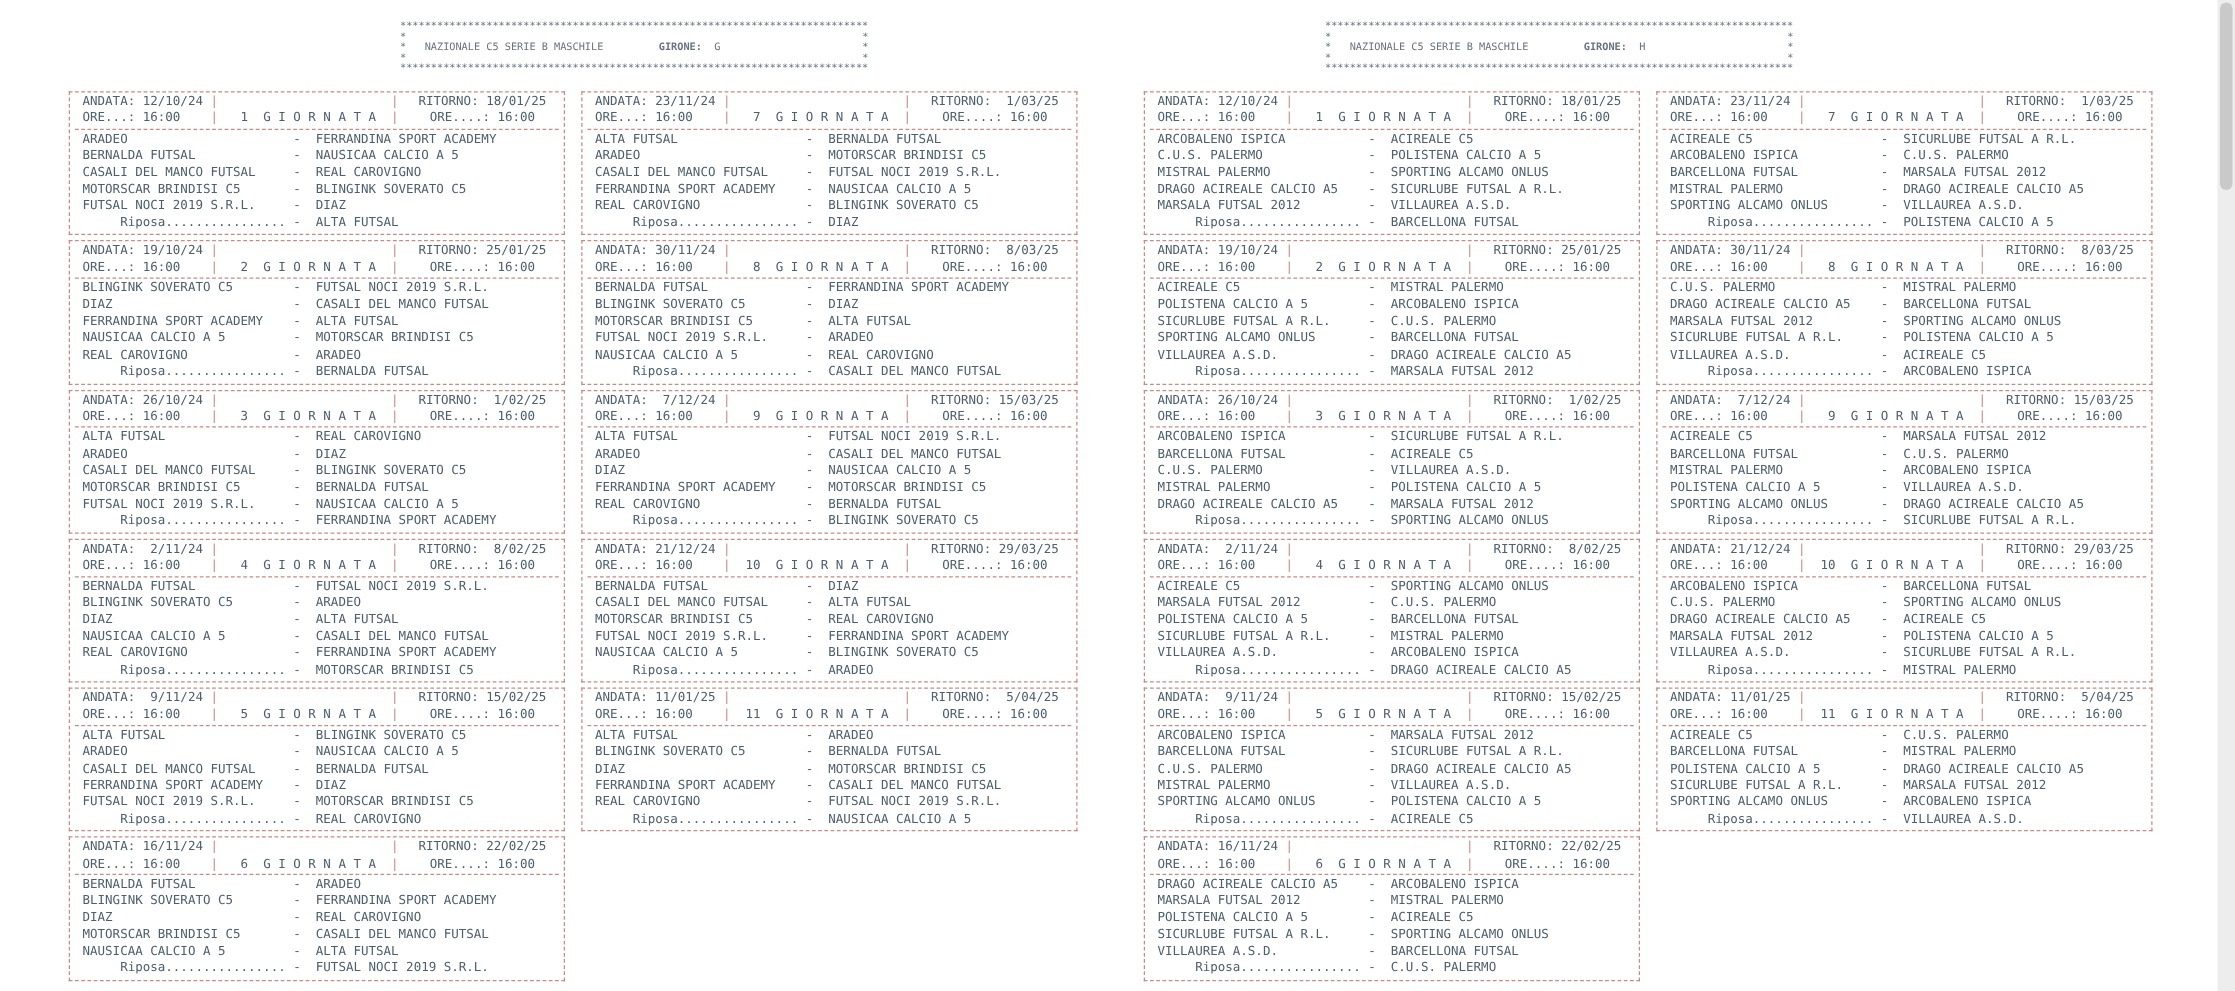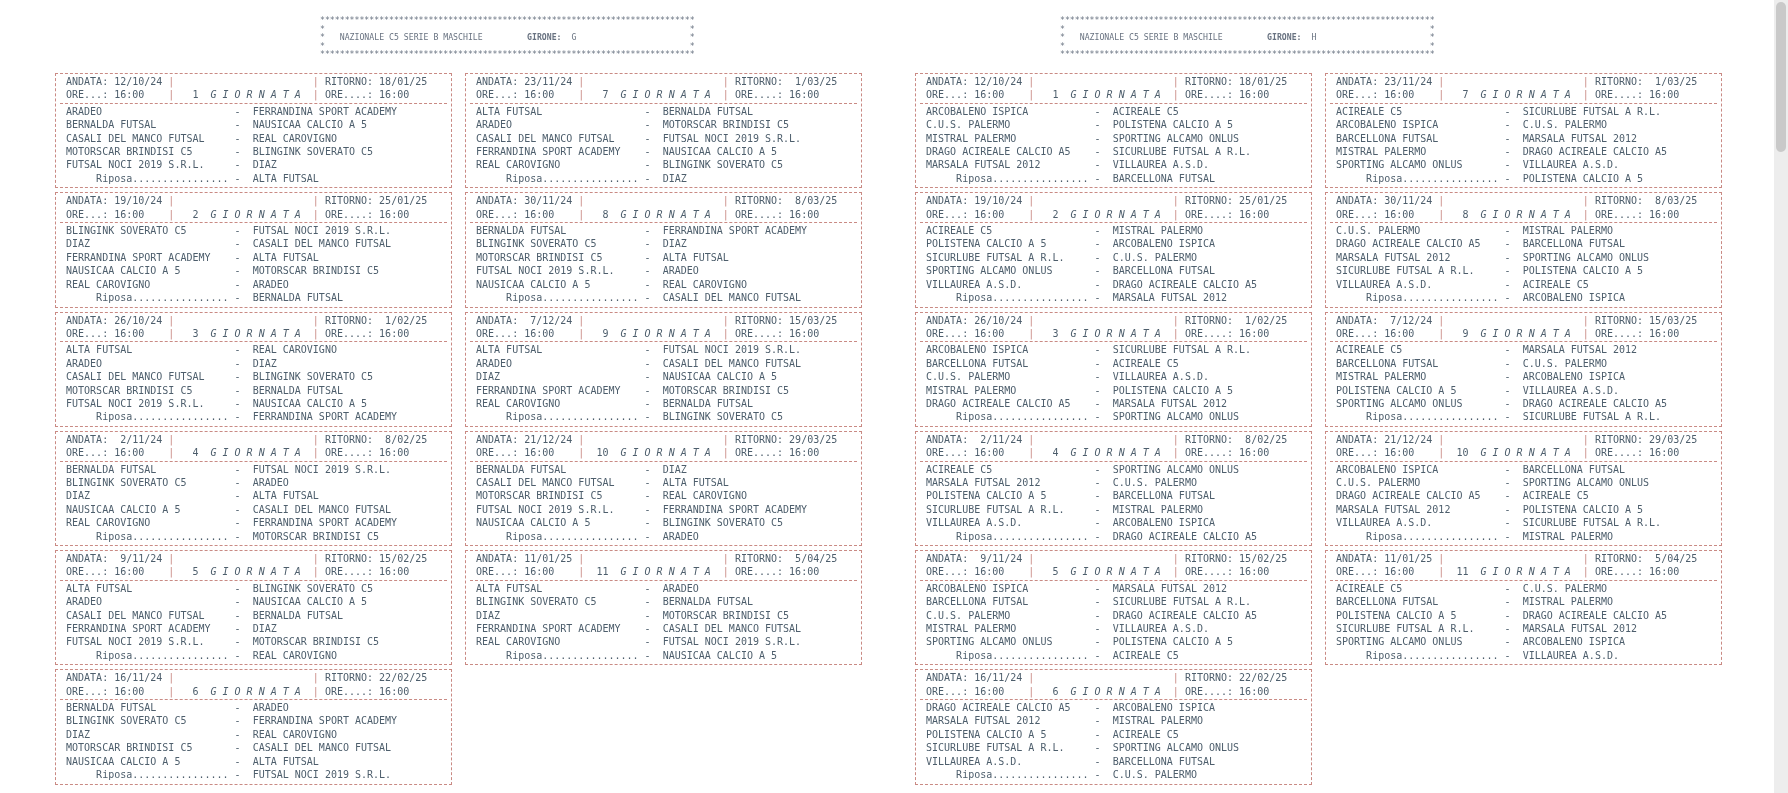--- a/index.html
+++ b/index.html
@@ -55,25 +55,25 @@
   }
   .ghead{
     border-bottom:1px dashed var(--red);
     padding-bottom:1px;
     margin-bottom:1px;
   }
   .hrow{display:flex;}
   .pipe{color:var(--red);}
   .cl{display:inline-block;width:18ch;padding-left:1ch;}
   .cm{display:inline-block;width:23ch;text-align:center;}
-  .cr{display:inline-block;width:19ch;padding-left:1ch;flex:1;}
+  .cr{display:inline-block;width:19ch;padding-left:1ch;flex:1;text-align:center;}
   .lbl{display:inline;}
   .val{margin-left:1ch;white-space:pre;}
   .gnum{display:inline-block;width:2ch;text-align:right;}
-  .gword{margin-left:2ch;font-style:italic;}
+  .gword{margin-left:2ch;}
 
   .mrow{padding-left:1ch;}
   .home{display:inline-block;width:28ch;white-space:pre;}
   .home.riposa{padding-left:5ch;}
   .dash{color:var(--ink);}
   .away{margin-left:2ch;white-space:pre;}
 
   
   .scrollbar-track{
     position:absolute;

